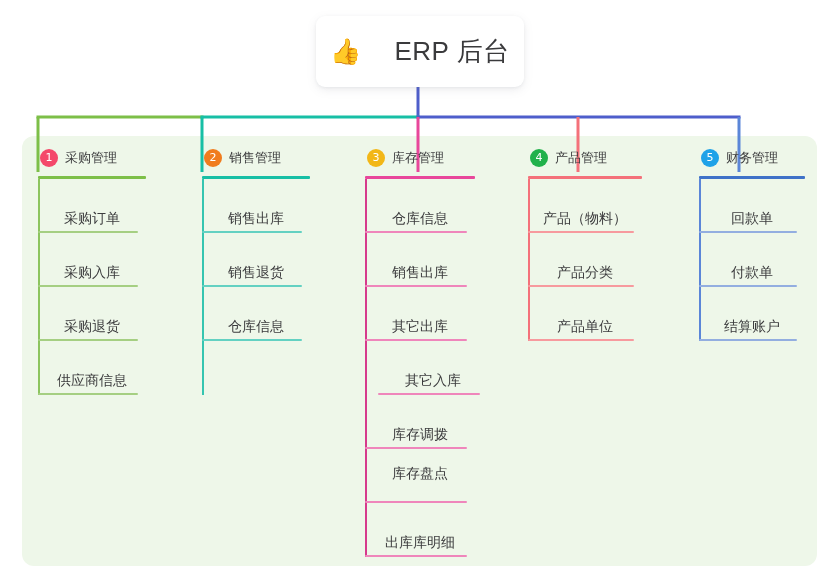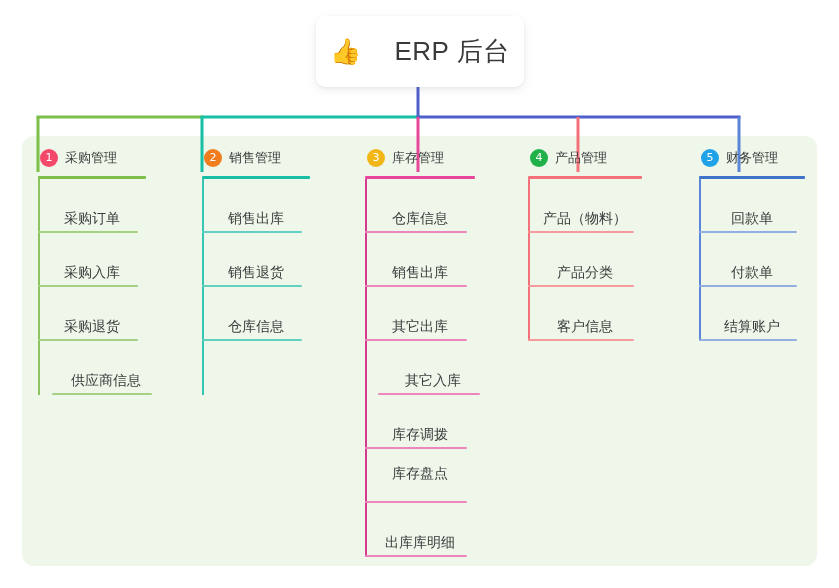--- a/index.html
+++ b/index.html
@@ -177,21 +177,21 @@
           <div class="leaf-rule" style="background: rgb(165, 207, 130); width: 100px;"></div>
         </div>
         <div class="leaf" style="width: 108px;">
           <span class="leaf-label">采购入库</span>
           <div class="leaf-rule" style="background: rgb(165, 207, 130); width: 100px;"></div>
         </div>
         <div class="leaf" style="width: 108px;">
           <span class="leaf-label">采购退货</span>
           <div class="leaf-rule" style="background: rgb(165, 207, 130); width: 100px;"></div>
         </div>
-        <div class="leaf" style="width: 108px; margin-left: 14px;">
+        <div class="leaf" style="width: 108px;">
           <span class="leaf-label">供应商信息</span>
           <div class="leaf-rule" style="background: rgb(165, 207, 130); width: 100px;"></div>
         </div>
       </div>
     </div>
     <div class="column" style="left: 202px; width: 108px;">
       <div class="col-header">
         <span class="badge" style="background: rgb(240, 124, 30);">2</span>
         <span class="col-title">销售管理</span>
       </div>
@@ -260,21 +260,21 @@
         <div class="spine" style="background: rgb(244, 113, 122); height: 162px;"></div>
         <div class="leaf" style="width: 114px;">
           <span class="leaf-label">产品（物料）</span>
           <div class="leaf-rule" style="background: rgb(247, 154, 158); width: 106px;"></div>
         </div>
         <div class="leaf" style="width: 114px; align-items: flex-end;">
           <span class="leaf-label">产品分类</span>
           <div class="leaf-rule" style="background: rgb(247, 154, 158); width: 106px;"></div>
         </div>
         <div class="leaf" style="width: 114px;">
-          <span class="leaf-label">客户信息</span>
+          <span class="leaf-label">产品单位</span>
           <div class="leaf-rule" style="background: rgb(247, 154, 158); width: 106px;"></div>
         </div>
       </div>
     </div>
     <div class="column" style="left: 699px; width: 106px;">
       <div class="col-header">
         <span class="badge" style="background: rgb(31, 162, 232);">5</span>
         <span class="col-title">财务管理</span>
       </div>
       <div class="col-rule" style="background: rgb(63, 114, 200); width: 106px;"></div>

